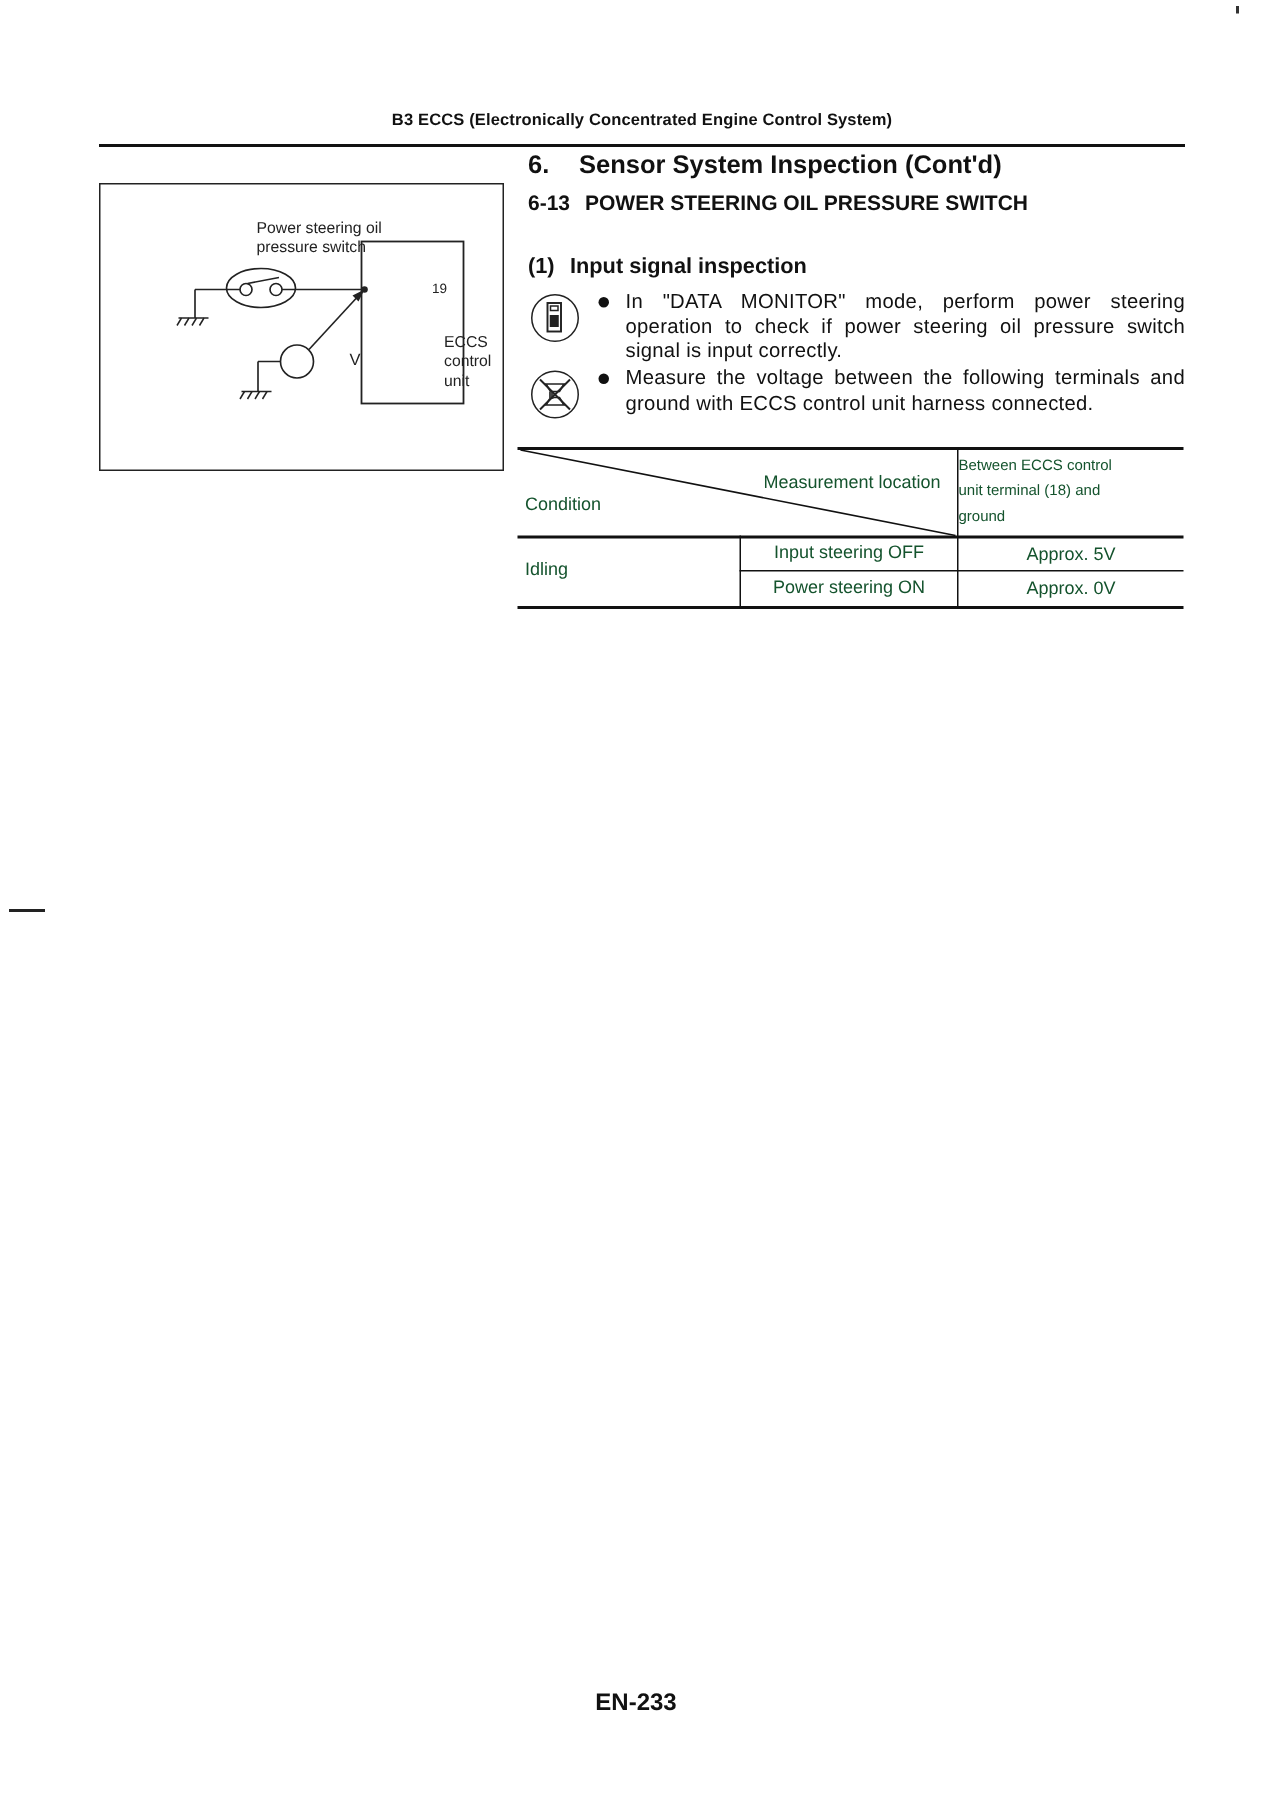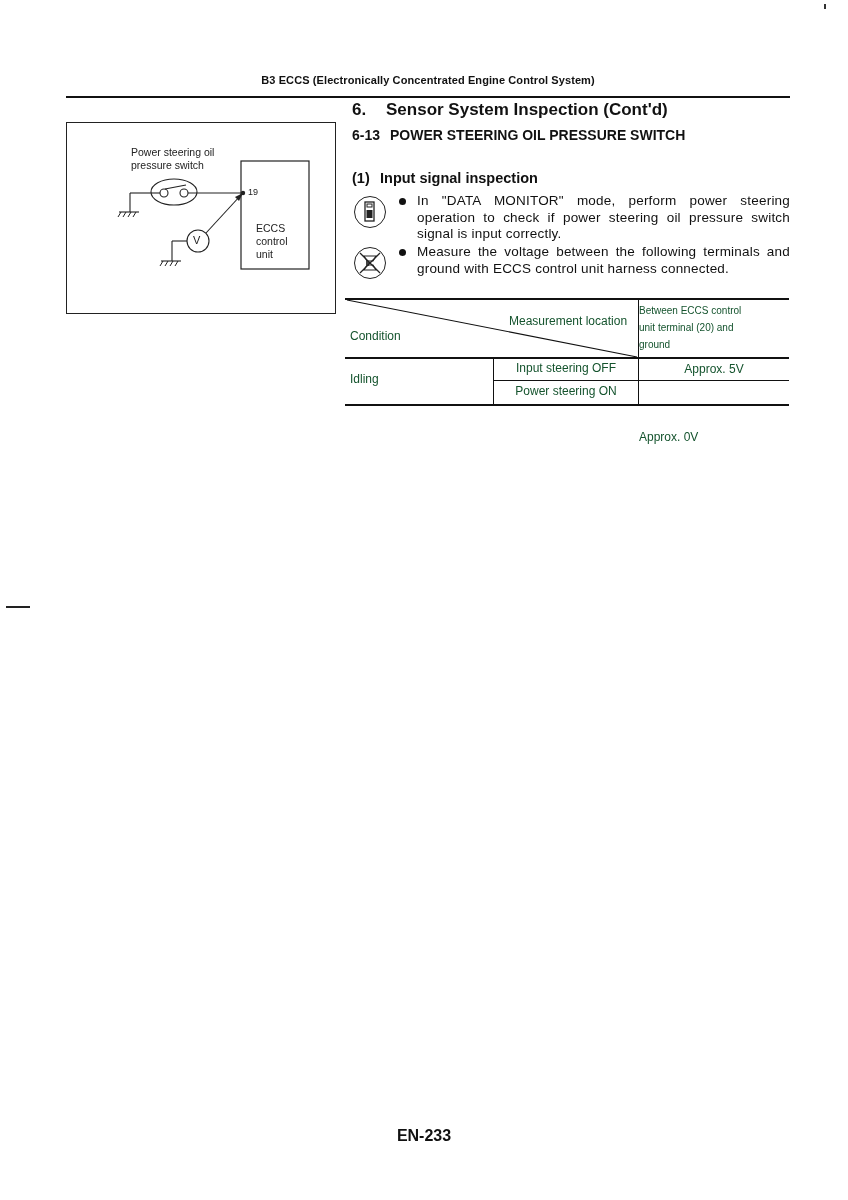--- a/index.html
+++ b/index.html
@@ -47,21 +47,21 @@
     }
     .icon1 { left: 354px; top: 196px; }
     .icon2 { left: 354px; top: 247px; }
 
     
     .diagram-box {
       left: 66px; top: 122px; width: 268px; height: 190px;
       border: 1px solid #222;
     }
     .diagram-label {
-      font-size: 10.5px; line-height: 13px; color: #222;
+      font-size: 10.5px; line-height: 13px; color: #222; margin-left: 40px;
     }
     .lbl-switch { left: 131px; top: 146px; }
     .lbl-ecu { left: 256px; top: 222px; }
     .lbl-19 { left: 248px; top: 186px; font-size: 9px; }
 
     
     .spec-table {
       left: 345px; top: 298px; width: 444px; height: 108px;
     }
     .cell-text { position: absolute; font-size: 12px; color: #14532d; }
@@ -174,26 +174,26 @@
   <div class="vline" style="left:293px;top:0;height:107px;"></div>
   <div class="vline" style="left:148px;top:59px;height:48px;"></div>
   <svg width="294" height="60" style="position:absolute;left:0;top:0;">
     <line x1="2" y1="2" x2="292" y2="59" stroke="#111" stroke-width="1.1"></line>
   </svg>
 
   <div class="cell-text" style="left:164px;top:16px;">Measurement location</div>
   <div class="cell-text" style="left:5px;top:31px;">Condition</div>
   <div class="cell-text" style="left:294px;top:4px;width:150px;text-align:left;line-height:17px;font-size:10px;">
     <div>Between ECCS control</div>
-    <div>unit terminal (20) and</div>
+    <div>unit terminal (18) and</div>
     <div>ground</div>
   </div>
 
   <div class="cell-text" style="left:5px;top:74px;">Idling</div>
   <div class="cell-text" style="left:149px;top:63px;width:144px;text-align:center;">Input steering OFF</div>
   <div class="cell-text" style="left:294px;top:64px;width:150px;text-align:center;">Approx. 5V</div>
   <div class="cell-text" style="left:149px;top:86px;width:144px;text-align:center;">Power steering ON</div>
-  <div class="cell-text" style="left:294px;top:87px;width:150px;margin-top:45px;">Approx. 0V</div>
+  <div class="cell-text" style="left:294px;top:87px;width:150px;text-align:center;">Approx. 0V</div>
 </div>
 
 <div class="abs margin-mark"></div>
 
 <div class="abs page-number">EN-233</div>
 
 </body></html>

